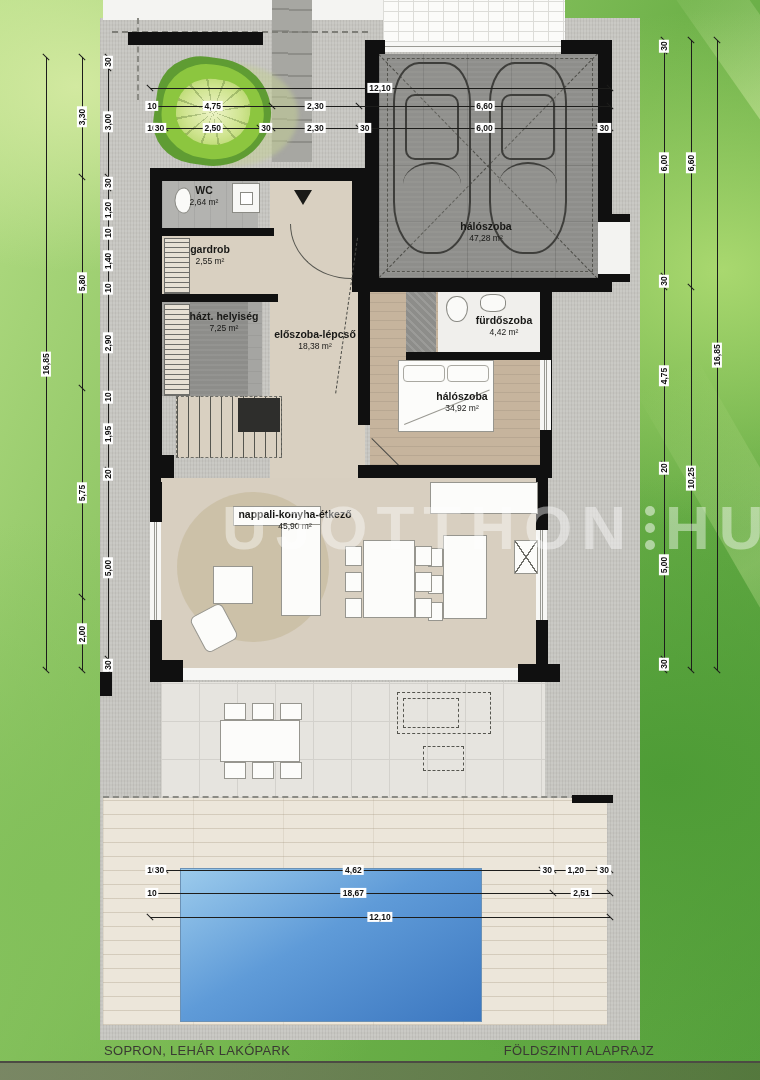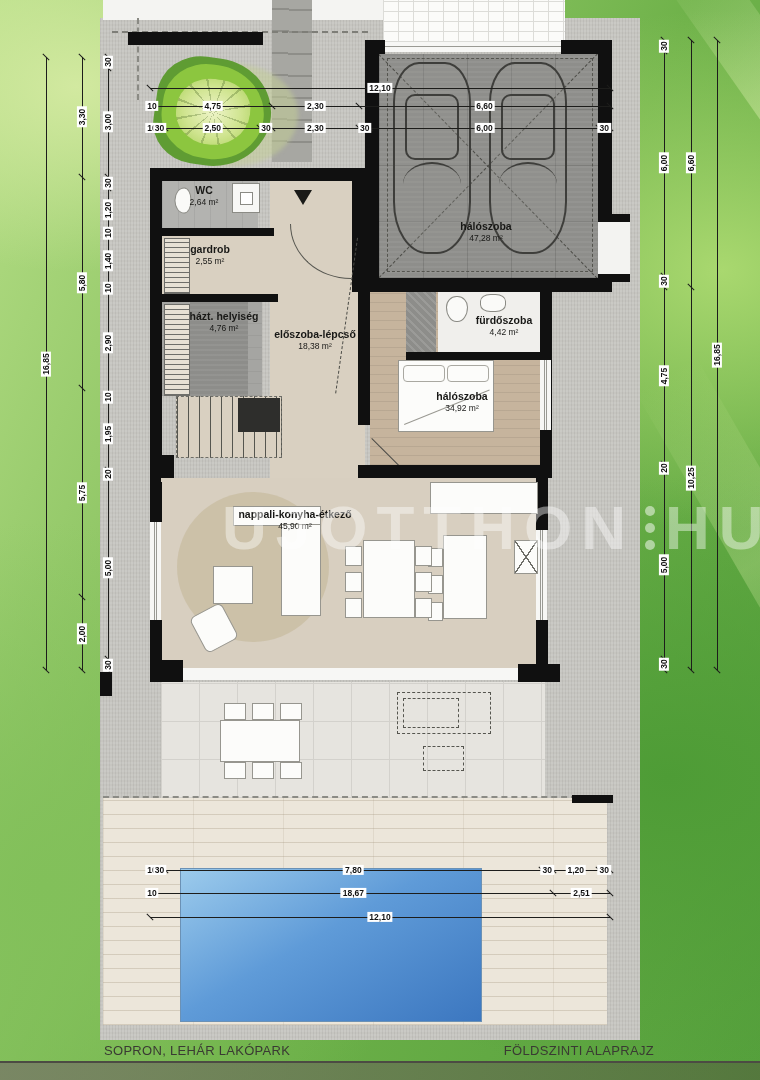--- a/index.html
+++ b/index.html
@@ -228,21 +228,21 @@
   <div class="room-label" style="left:204px;top:184px;">
     <div class="rn">WC</div>
     <div class="ra">2,64 m²</div>
   </div>
   <div class="room-label" style="left:210px;top:243px;">
     <div class="rn">gardrob</div>
     <div class="ra">2,55 m²</div>
   </div>
   <div class="room-label" style="left:224px;top:310px;">
     <div class="rn">házt. helyiség</div>
-    <div class="ra">4,76 m²</div>
+    <div class="ra">7,25 m²</div>
   </div>
   <div class="room-label" style="left:315px;top:328px;">
     <div class="rn">előszoba-lépcső</div>
     <div class="ra">18,38 m²</div>
   </div>
   <div class="room-label" style="left:486px;top:220px;">
     <div class="rn">hálószoba</div>
     <div class="ra">47,28 m²</div>
   </div>
   <div class="room-label" style="left:504px;top:314px;">
@@ -381,21 +381,21 @@
         <div class="dim-base" style="top: 870px; left: 150px; height: 1px; width: 460px;"></div>
         <div class="dim-tick" style="left: 150px; top: 870px;"></div>
         <div class="dim-tick" style="left: 153.802px; top: 870px;"></div>
         <div class="dim-tick" style="left: 165.207px; top: 870px;"></div>
         <div class="dim-tick" style="left: 541.57px; top: 870px;"></div>
         <div class="dim-tick" style="left: 552.975px; top: 870px;"></div>
         <div class="dim-tick" style="left: 598.595px; top: 870px;"></div>
         <div class="dim-tick" style="left: 610px; top: 870px;"></div>
         <div class="dim-label" style="left: 151.901px; top: 870px;">10</div>
         <div class="dim-label" style="left: 159.504px; top: 870px;">30</div>
-        <div class="dim-label" style="left: 353.388px; top: 870px;">7,80</div>
+        <div class="dim-label" style="left: 353.388px; top: 870px;">4,62</div>
         <div class="dim-label" style="left: 547.273px; top: 870px;">30</div>
         <div class="dim-label" style="left: 575.785px; top: 870px;">1,20</div>
         <div class="dim-label" style="left: 604.298px; top: 870px;">30</div>
       </div>
     <div>
         <div class="dim-base" style="top: 893px; left: 150px; height: 1px; width: 460px;"></div>
         <div class="dim-tick" style="left: 150px; top: 893px;"></div>
         <div class="dim-tick" style="left: 153.802px; top: 893px;"></div>
         <div class="dim-tick" style="left: 552.975px; top: 893px;"></div>
         <div class="dim-tick" style="left: 610px; top: 893px;"></div>

